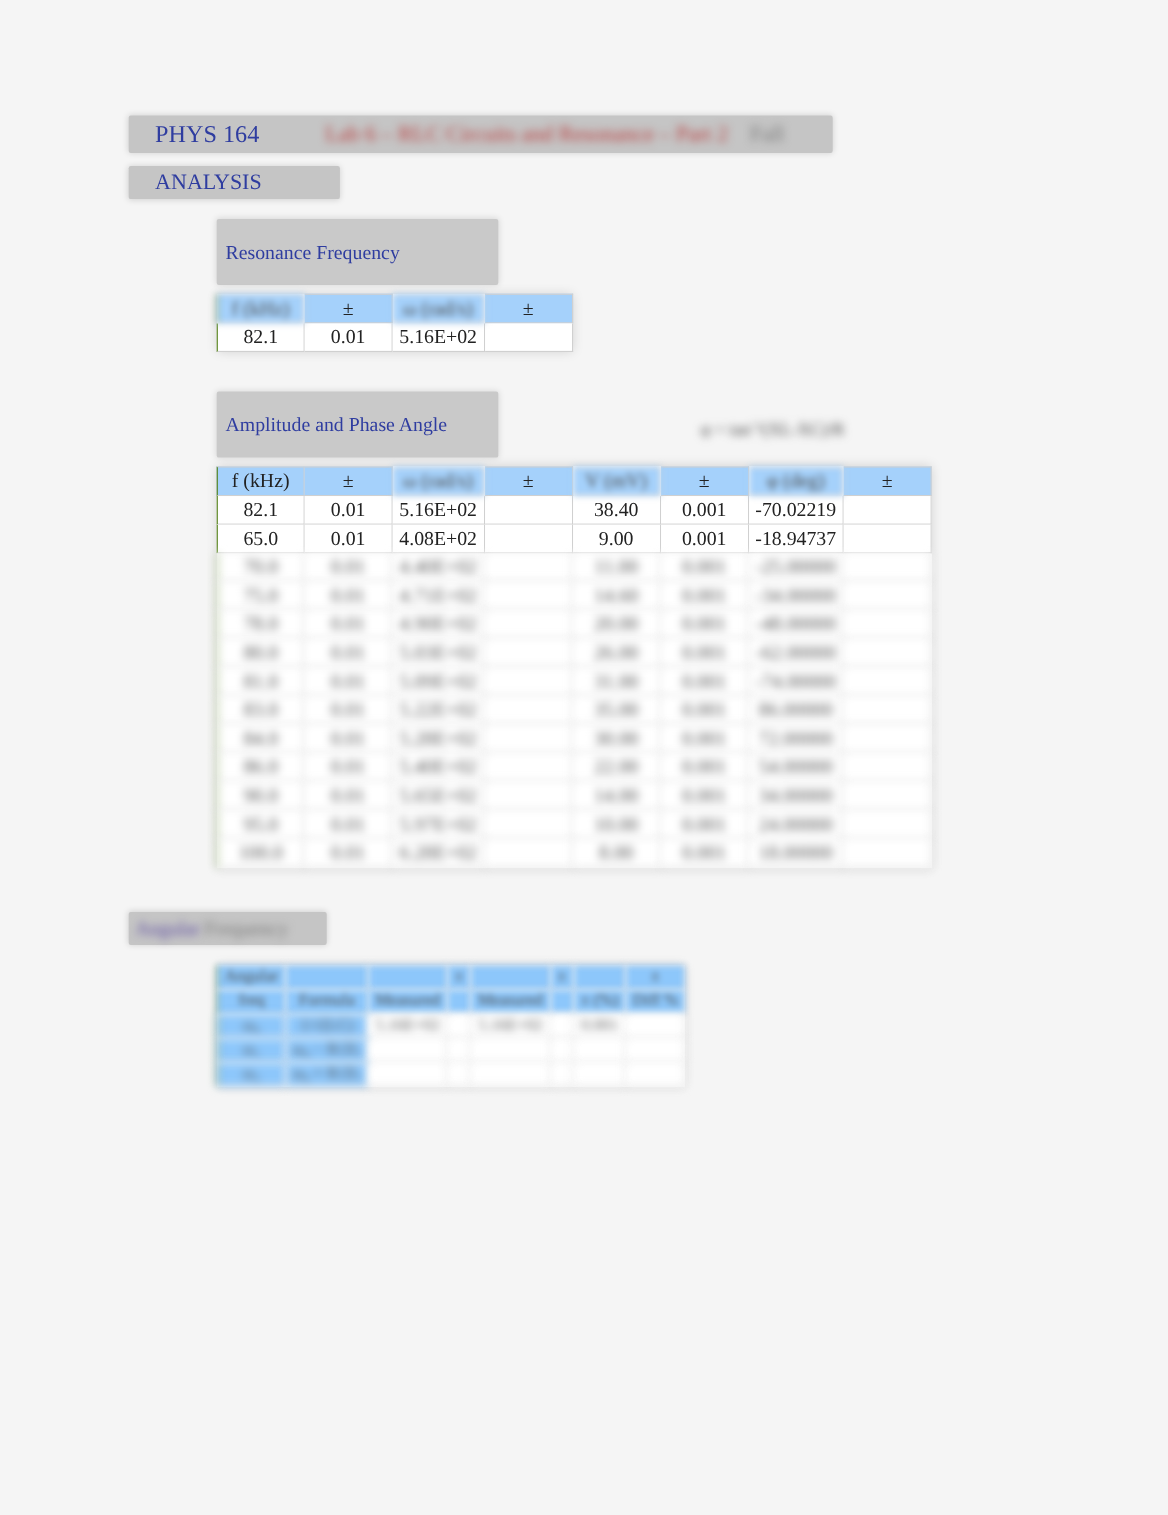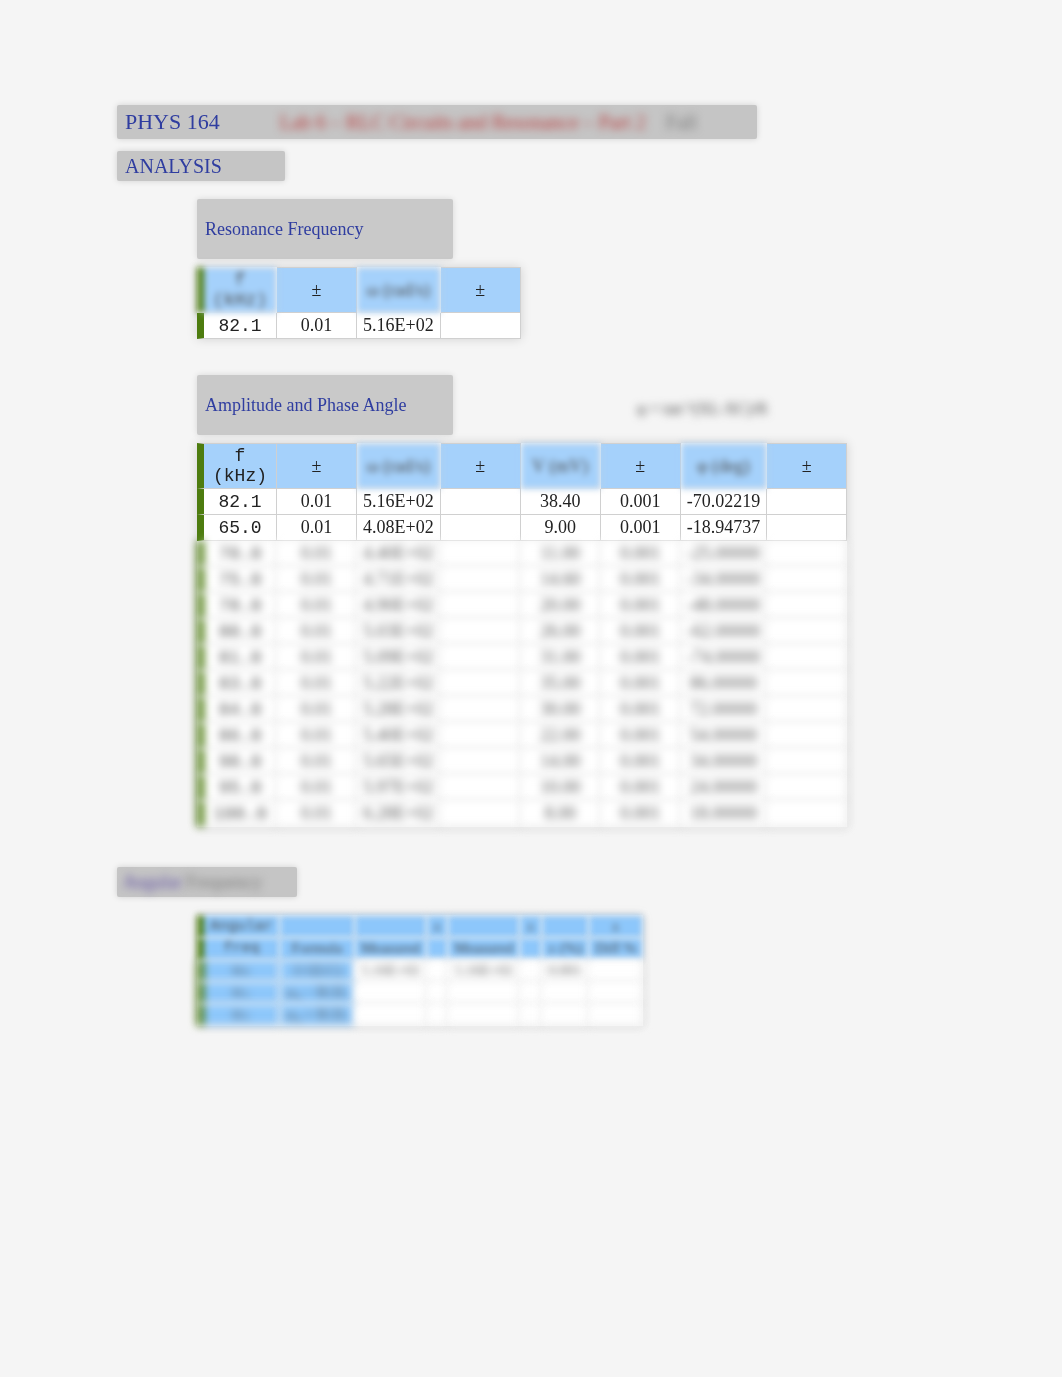--- a/index.html
+++ b/index.html
@@ -18,21 +18,21 @@
     width: 830px;
   }
 
   
   .bar {
     background: #c5c5c5;
     border-radius: 2px;
     display: flex;
     align-items: center;
     height: 34px;
-    padding: 0 8px;
+    padding: 0 24px;
     box-sizing: border-box;
     margin-bottom: 12px;
     position: relative;
     overflow: hidden;
     box-shadow: 0 0 6px rgba(0,0,0,0.15);
   }
   .bar .title {
     color: #2f3da0;
     font-size: 22px;
   }
@@ -44,21 +44,21 @@
   }
   .bar .grey-blur {
     color: #777;
     font-size: 20px;
     filter: blur(4px);
     margin-left: 20px;
   }
 
   .bar.small {
     height: 30px;
-    width: 168px;
+    width: 192px;
   }
   .bar.small .title { font-size: 20px; }
 
   .subbar {
     background: #c9c9c9;
     border-radius: 2px;
     height: 28px;
     display: flex;
     align-items: center;
     padding: 16px 8px;
@@ -83,21 +83,21 @@
     text-align: center;
     padding: 2px 6px;
     height: 22px;
     box-sizing: border-box;
     background: #fff;
   }
   .tbl th {
     background: #a5d1fb;
     font-weight: normal;
   }
-  .tbl th:first-child, .tbl td:first-child { border-left: 7px solid #4d7c0f; font-family: Liberation Mono, monospace; }
+  .tbl th:first-child, .tbl td:first-child { border-left: 1px solid #4d7c0f; }
   .tbl tr:first-child th { border-top: 1px solid #d0d0d0; }
 
   .blur-th {
     filter: blur(3px);
     color: #4a4a4a;
   }
 
   
   .tbl.res th, .tbl.res td { width: 80px; }
 

